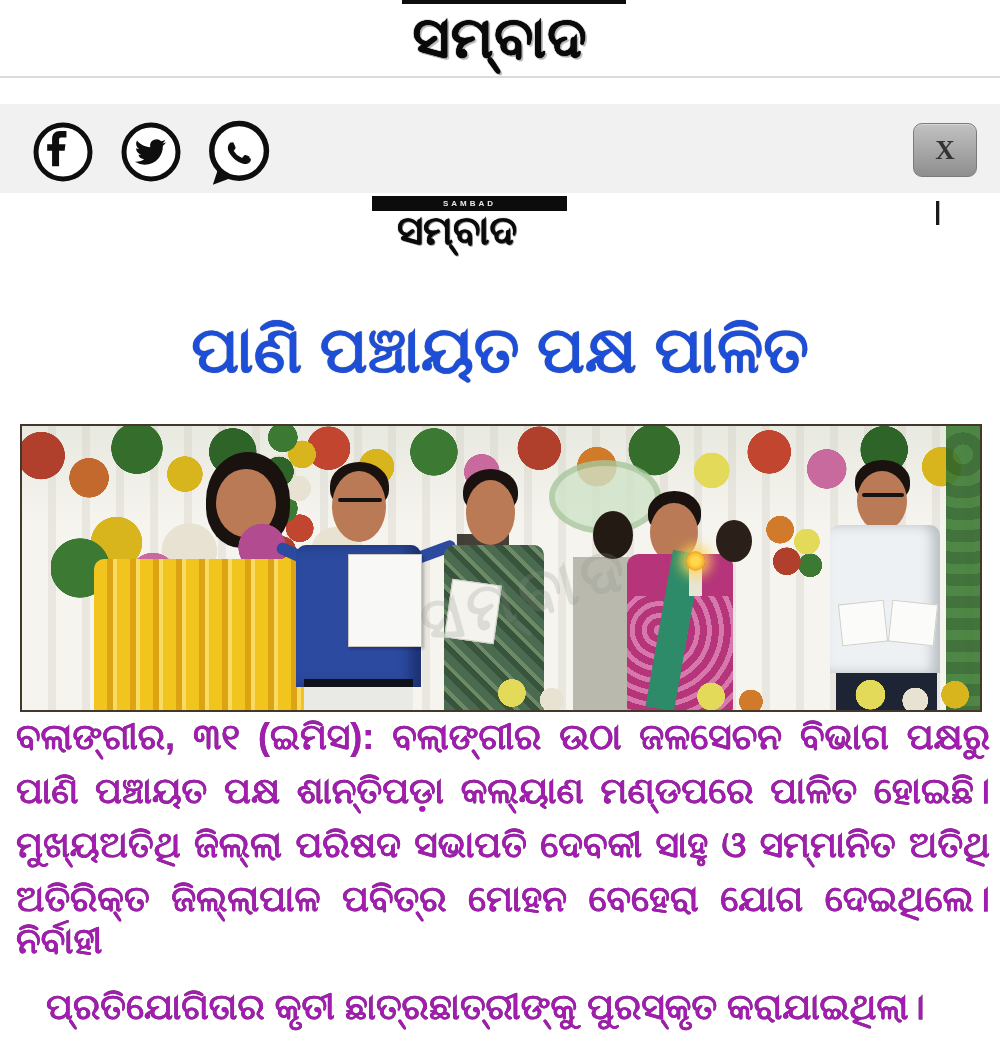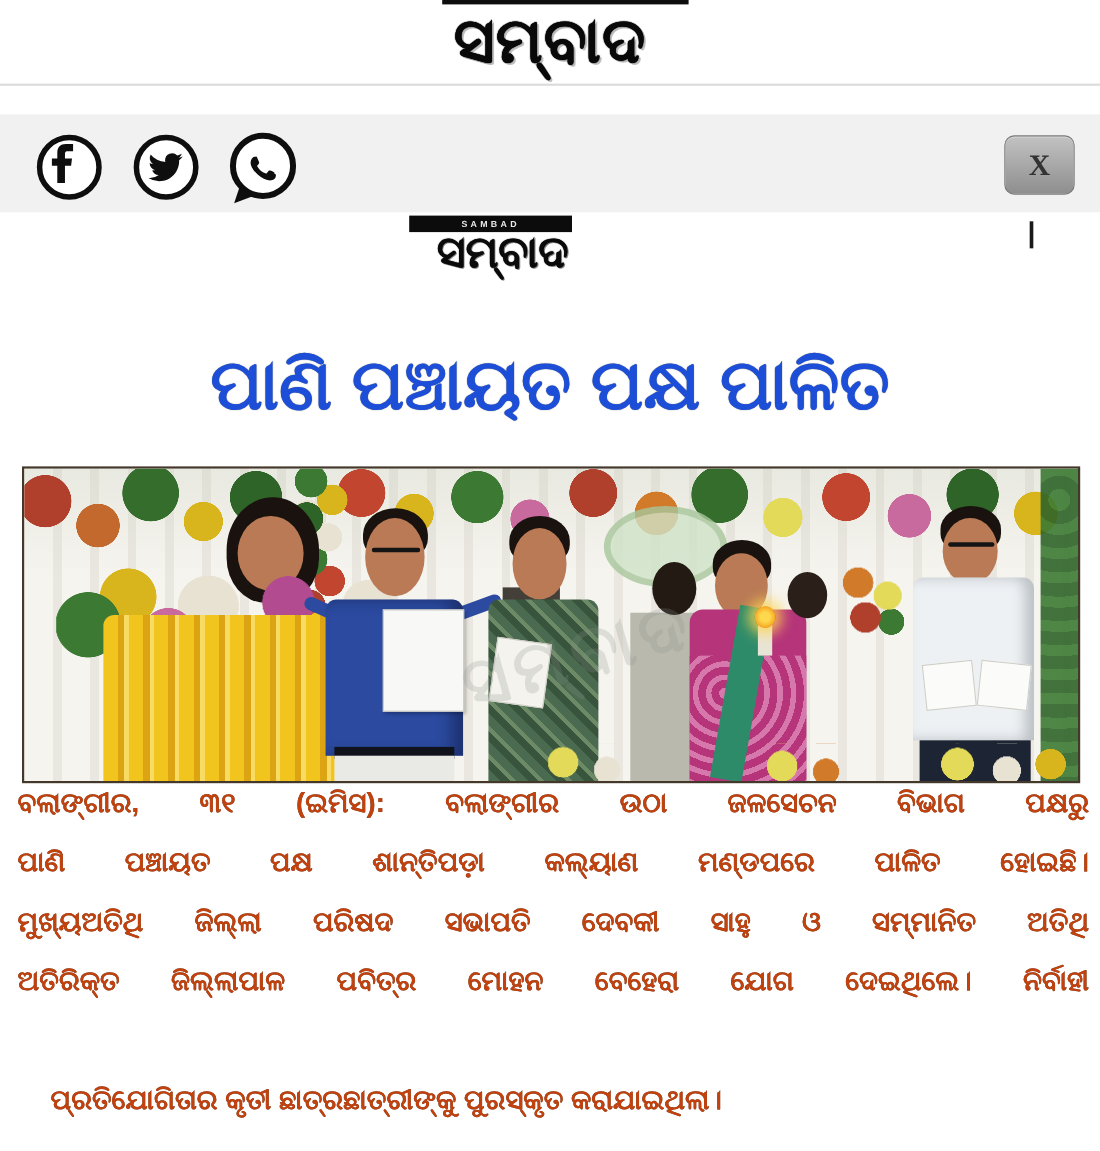--- a/index.html
+++ b/index.html
@@ -16,21 +16,21 @@
   
   .band{position:absolute;left:0;top:104px;width:100%;height:89px;background:#f2f1f1;}
   .icon-btn{position:absolute;top:120px;width:64px;height:64px;cursor:pointer;}
   .icon-btn svg{display:block;width:100%;height:100%;}
   .close-btn{position:absolute;left:913px;top:123px;width:62px;height:52px;border-radius:9px;
              background:linear-gradient(#c2c2c2,#8e8e8e);border:1px solid #7b7b7b;
              color:#333;font-weight:bold;font-size:27px;line-height:52px;text-align:center;
              font-family:"Liberation Serif", serif;cursor:pointer;box-shadow:inset 0 1px 0 #d8d8d8;}
 
   
-  .mini-logo-bar{position:absolute;left:372px;top:196px;width:148px;height:15px;background:#0c0c0c;
+  .mini-logo-bar{position:absolute;left:372px;top:196px;width:195px;height:15px;background:#0c0c0c;
                  color:#e8e8e8;font-size:8px;letter-spacing:3px;text-align:center;line-height:15px;font-weight:bold;}
   .mini-logo{position:absolute;left:352px;top:206px;width:210px;text-align:center;
              font-size:40px;font-weight:900;color:#0a0a0a;line-height:48px;
              text-shadow:0 0 1px #000,1px 1px 0 rgba(0,0,0,.45);}
   .corner-mark{position:absolute;left:934px;top:196px;font-size:26px;color:#1a1a1a;font-weight:bold;}
   .dateline{position:absolute;left:14px;right:14px;top:252px;height:42px;
             font-size:20px;font-weight:700;color:#1c1c1c;filter:blur(0.7px);
             text-align:justify;text-align-last:justify;letter-spacing:1px;white-space:normal;}
   .headline{position:absolute;left:0;top:298px;width:100%;text-align:center;
             font-size:64px;font-weight:800;color:#1d4ed8;line-height:104px;letter-spacing:0px;
@@ -154,22 +154,22 @@
       radial-gradient(circle 12px at 54% 75%, #d07a2a 98%, transparent),
       radial-gradient(circle 15px at 78% 55%, #e3da5a 98%, transparent),
       radial-gradient(circle 13px at 87% 72%, #e8e2d2 98%, transparent),
       radial-gradient(circle 14px at 95% 55%, #d8b51c 98%, transparent);}
   .ph-rightedge{left:96.5%;top:0;width:3.5%;height:100%;
     background:repeating-radial-gradient(circle at 50% 10%, #3c7a33 0 10px, #2f6428 10px 22px);opacity:.9;}
   .ph-watermark{left:41%;top:40%;width:36%;font-size:64px;font-weight:900;color:#8a8f8a;
                 opacity:.22;transform:rotate(-16deg);letter-spacing:6px;white-space:nowrap;}
 
   
-  .bline{position:absolute;left:16px;right:10px;height:54px;font-size:25px;font-weight:600;
-         color:#c2410c;text-align:justify;text-align-last:justify;text-shadow:0 0 .5px rgba(0,0,0,.7);}
+  .bline{position:absolute;left:16px;right:10px;height:54px;font-size:36px;font-weight:600;
+         color:#a21caf;text-align:justify;text-align-last:justify;text-shadow:0 0 .5px rgba(0,0,0,.7);}
   .bline.last{text-align-last:left;}
 </style>
 </head>
 <body>
 
 <div id="canvas">
 
   <div class="mast-rule"></div>
   <div class="masthead">ସମ୍ବାଦ</div>
   <div class="divider"></div>

